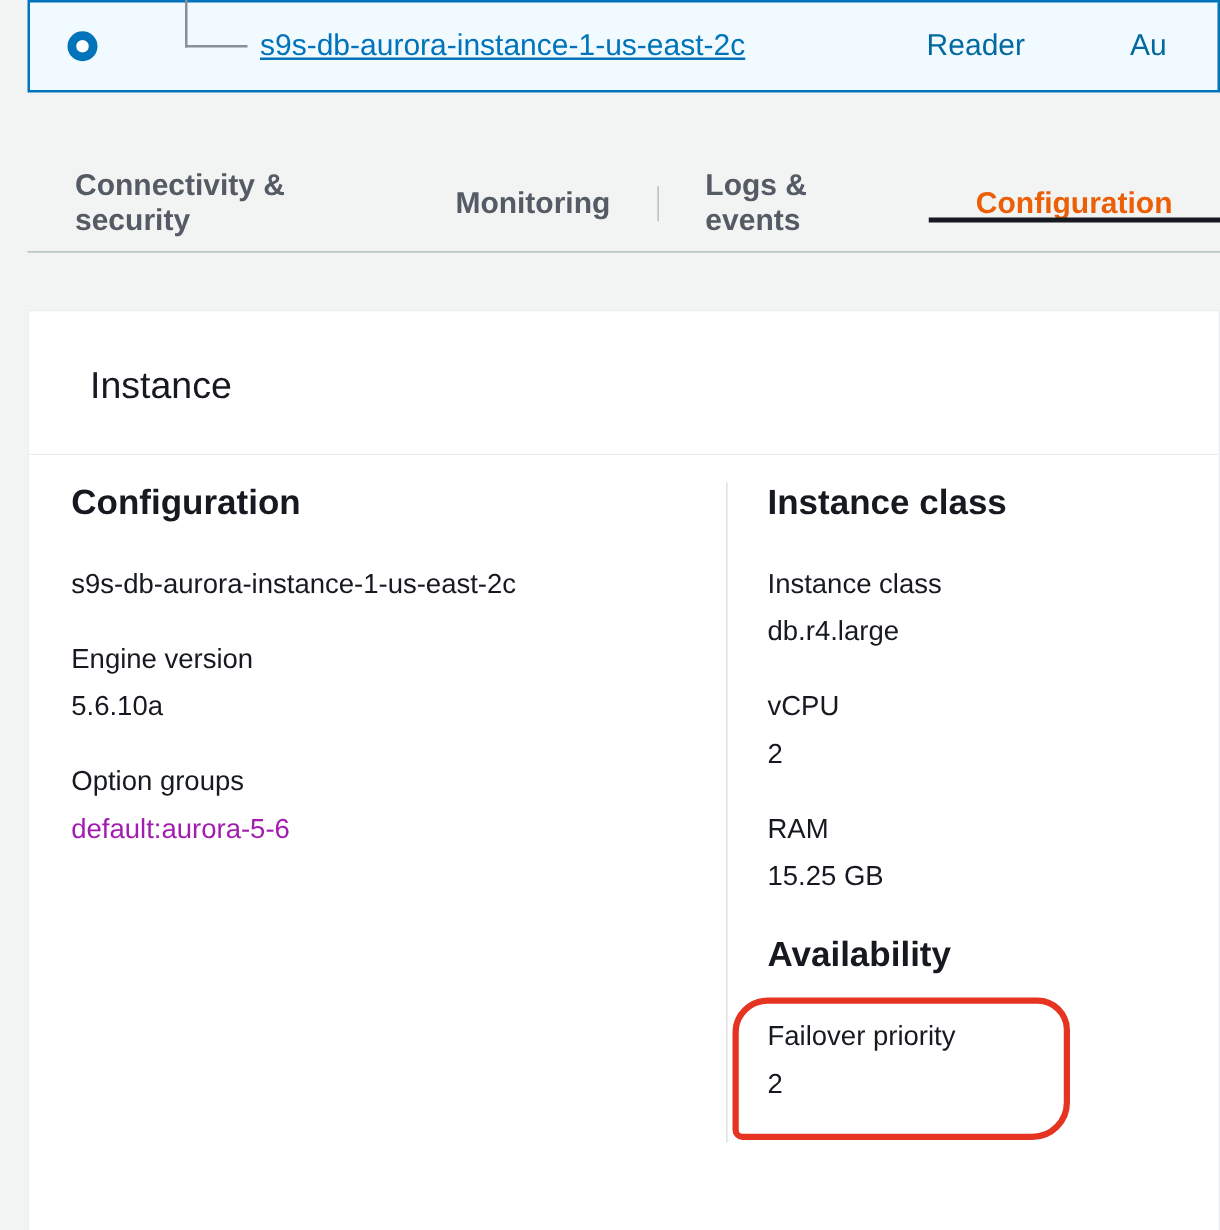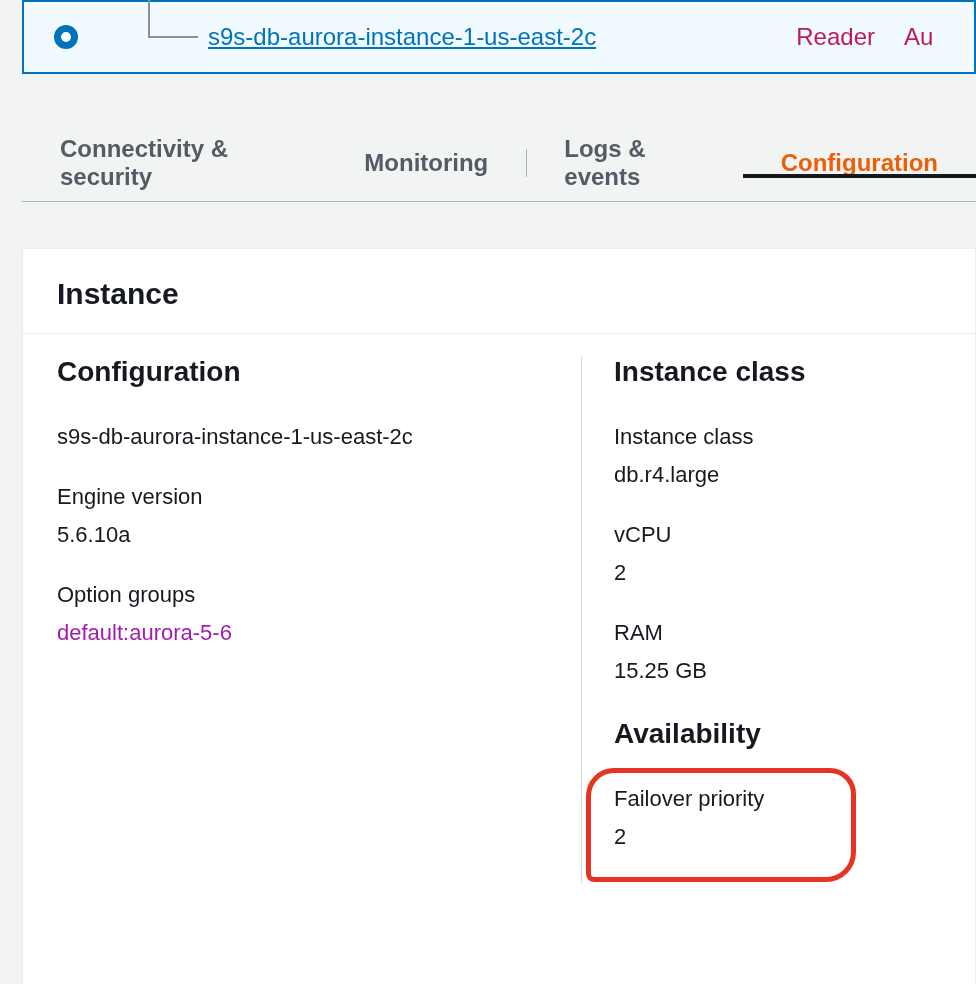--- a/index.html
+++ b/index.html
@@ -59,23 +59,23 @@
   .instance-link {
     color: #0073bb;
     text-decoration: underline;
     font-size: 24px;
     cursor: pointer;
   }
   .row-role {
     margin-left: auto;
     padding-right: 40px;
     font-size: 24px;
-    color: #be185d;
-    display: flex;
-    gap: 29px;
+    color: #0369a1;
+    display: flex;
+    gap: 84px;
     align-items: center;
   }
   .row-role .cut { overflow: hidden; width: 30px; display:inline-block;}
 
   
   .tabs {
     margin: 50px 0 0 22px;
     display: flex;
     align-items: center;
     border-bottom: 1px solid #aab7b8;
@@ -119,23 +119,23 @@
     border: 1px solid #eaeded;
     box-shadow: 0 1px 1px rgba(0,0,0,0.08);
     height: 740px;
     overflow: hidden;
   }
   .panel-header {
     padding: 28px 34px 22px 34px;
     border-bottom: 1px solid #eaeded;
   }
   .panel-header h2 {
-    margin: 0;
+    margin: 15px;
     font-size: 30px;
-    font-weight: 700;
+    font-weight: 400;
     color: #16191f;
   }
   .panel-body {
     display: flex;
     padding: 22px 34px 0 34px;
   }
   .col {
     flex: 0 0 auto;
   }
   .col.left { width: 524px; }

